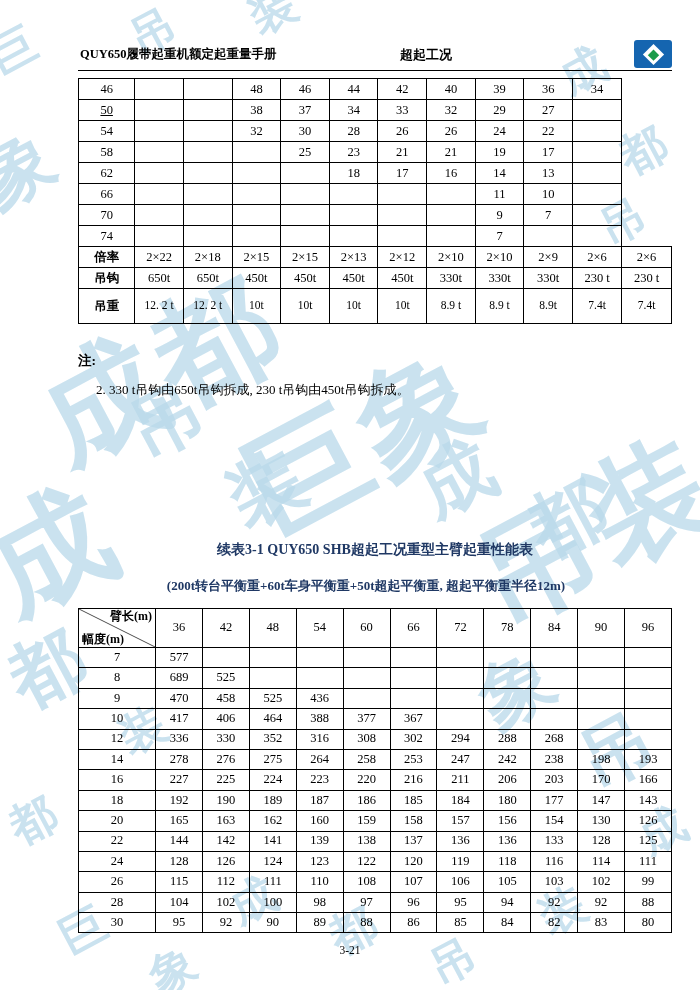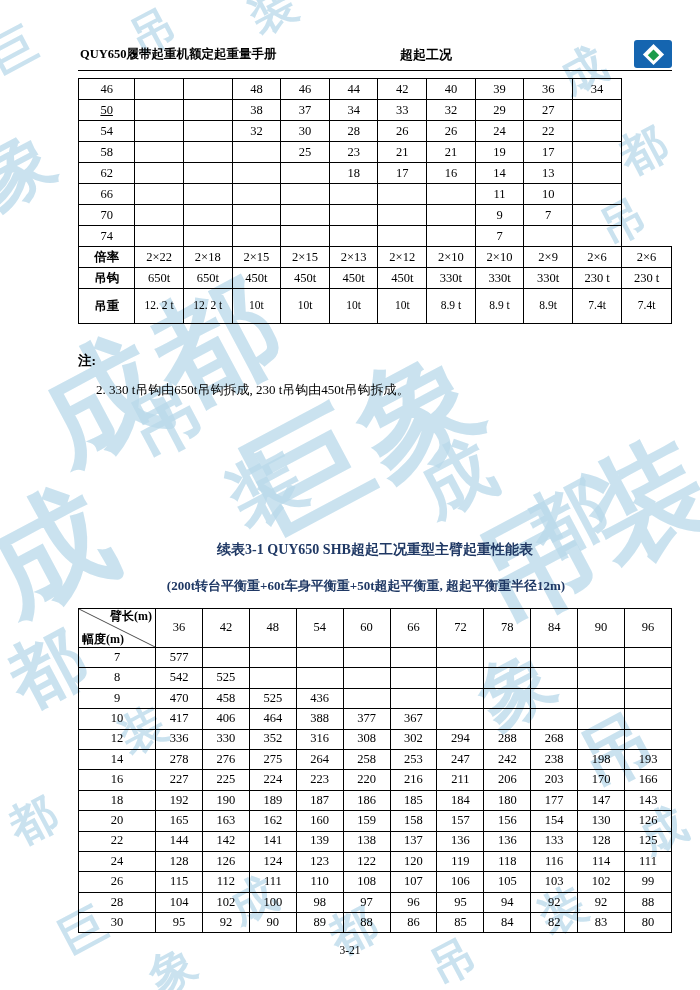--- a/index.html
+++ b/index.html
@@ -473,21 +473,21 @@
           <td></td>
           <td></td>
           <td></td>
           <td></td>
           <td></td>
           <td></td>
           <td></td>
         </tr>
         <tr>
           <td>8</td>
-          <td>542</td>
+          <td>689</td>
           <td>525</td>
           <td></td>
           <td></td>
           <td></td>
           <td></td>
           <td></td>
           <td></td>
           <td></td>
           <td></td>
           <td></td>

